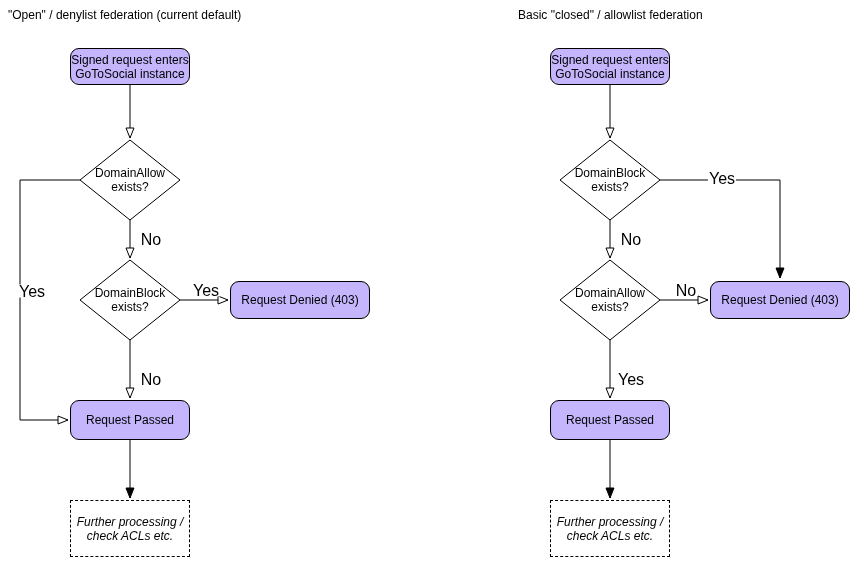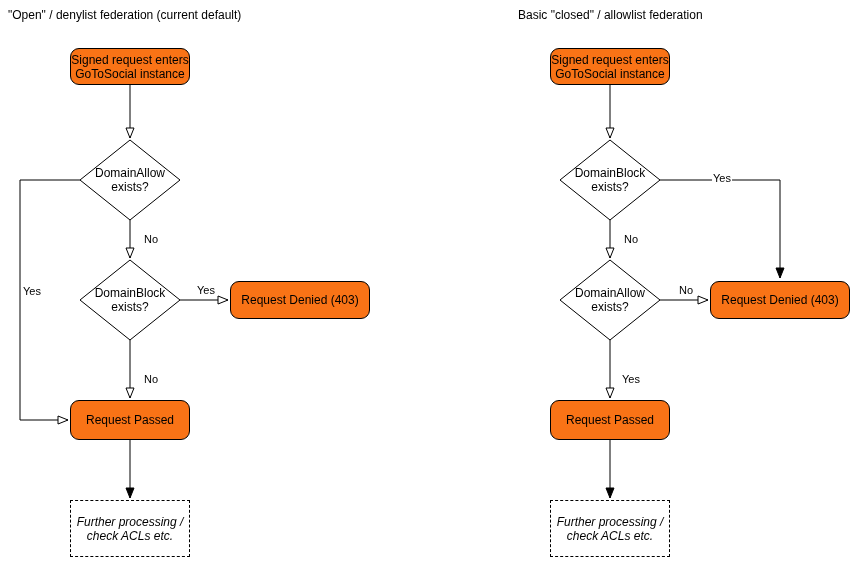--- a/index.html
+++ b/index.html
@@ -27,35 +27,35 @@
     justify-content:center;
     text-align:center;
     font-size:12px;
     line-height:14px;
     white-space:pre-line;
     z-index:2;
   }
   .rounded {
     border:1px solid #000000;
     border-radius:9px;
-    background:#f97316;
+    background:#c4b5fd;
   }
   .dashed {
     border:1px dashed #000000;
     background:#ffffff;
     font-style:italic;
   }
   .diamond-label {
     background:transparent;
     z-index:2;
   }
   .edge-label {
     position:absolute;
     transform:translate(-50%,-50%);
-    font-size:11px;
+    font-size:16px;
     line-height:13px;
     background:#ffffff;
     padding:0 1px;
     z-index:2;
     white-space:nowrap;
   }
 </style>
 </head>
 <body>
 

